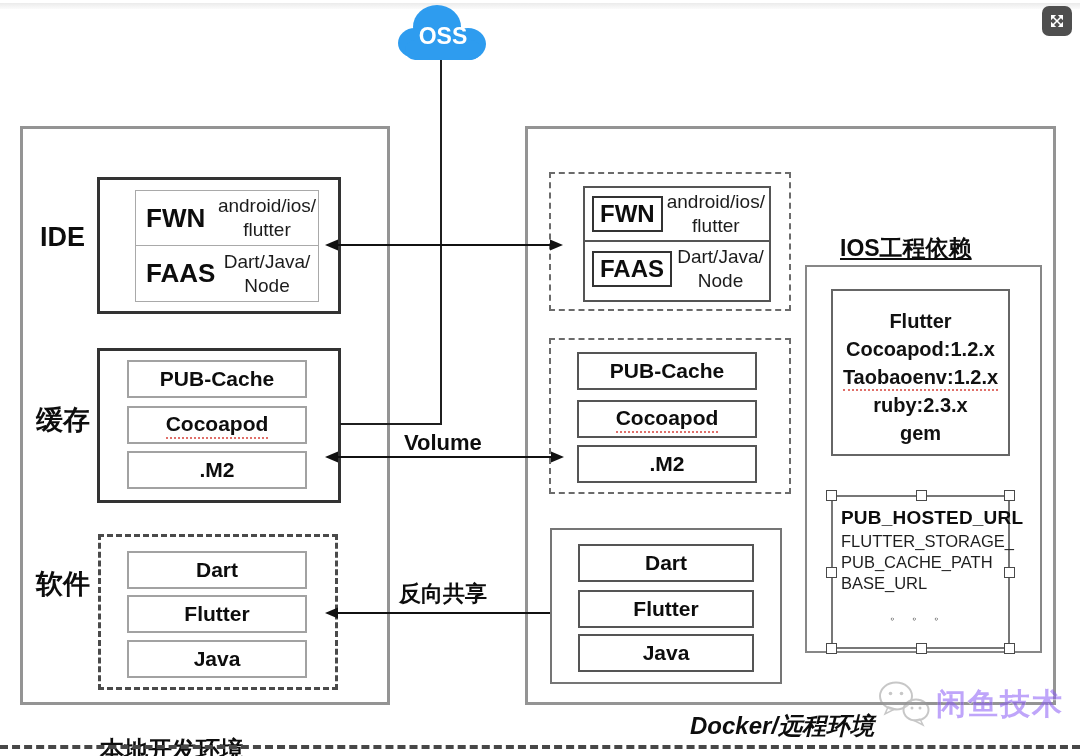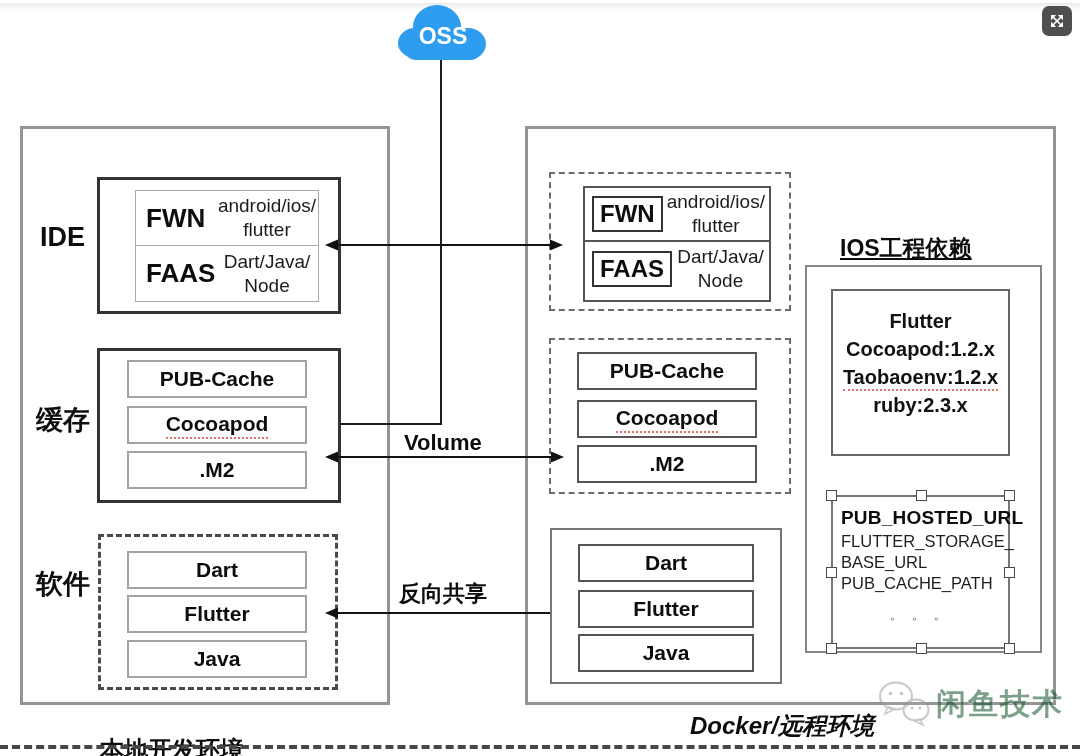--- a/index.html
+++ b/index.html
@@ -65,21 +65,21 @@
   .env-line{font-size:16.5px;line-height:21px;color:#1e1e1e;}
   .env-dots{text-align:center;font-size:13px;letter-spacing:9px;margin-top:12px;color:#333;}
   .handle{position:absolute;width:11px;height:11px;background:#fff;border:1.5px solid #4a4a4a;box-sizing:border-box;}
 
   
   .expand-btn{left:1042px;top:6px;width:30px;height:30px;border-radius:7px;background:#4f4f4f;
               display:flex;align-items:center;justify-content:center;cursor:pointer;}
 
   
   .watermark{left:876px;top:680px;display:flex;align-items:center;gap:4px;opacity:.55;}
-  .watermark-text{font-weight:700;font-size:30px;color:#14532d;letter-spacing:2px;
+  .watermark-text{font-weight:700;font-size:30px;color:#8b5cf6;letter-spacing:2px;
                   text-shadow:0 1px 0 #fff;}
 
   
   .bottom-dashes{left:0;top:745px;width:1080px;height:0;border-top:4px dashed #474747;}
 
   svg.wires{left:0;top:0;pointer-events:none;}
 </style>
 </head>
 <body>
 
@@ -189,27 +189,28 @@
     </div>
 
   <div class="abs ios-title" style="left:840px;top:233px;text-decoration:underline;">IOS工程依赖</div>
   <div class="abs ios-container" style="left:805px;top:265px;width:233px;height:384px;"></div>
 
   <div class="abs ios-versions" style="left:831px;top:289px;width:179px;height:167px;">
     <div>Flutter</div>
     <div>Cocoapod:1.2.x</div>
     <div><span class="spell">Taobaoenv:1.2.x</span></div>
     <div>ruby:2.3.x</div>
+    <div>gem</div>
   </div>
 
   <div class="abs ios-env" style="left:831px;top:495px;width:179px;height:154px;">
     <div class="env-primary">PUB_HOSTED_URL</div>
     <div class="env-line">FLUTTER_STORAGE_</div>
+    <div class="env-line">PUB_CACHE_PATH</div>
     <div class="env-line">BASE_URL</div>
-    <div class="env-line">PUB_CACHE_PATH</div>
     <div class="env-dots">。。。</div>
 
     <div class="handle" style="left:-7px;top:-7px;"></div>
     <div class="handle" style="left:calc(50% - 5px);top:-7px;"></div>
     <div class="handle" style="right:-7px;top:-7px;"></div>
     <div class="handle" style="left:-7px;top:calc(50% - 5px);"></div>
     <div class="handle" style="right:-7px;top:calc(50% - 5px);"></div>
     <div class="handle" style="left:-7px;bottom:-7px;"></div>
     <div class="handle" style="left:calc(50% - 5px);bottom:-7px;"></div>
     <div class="handle" style="right:-7px;bottom:-7px;"></div>

